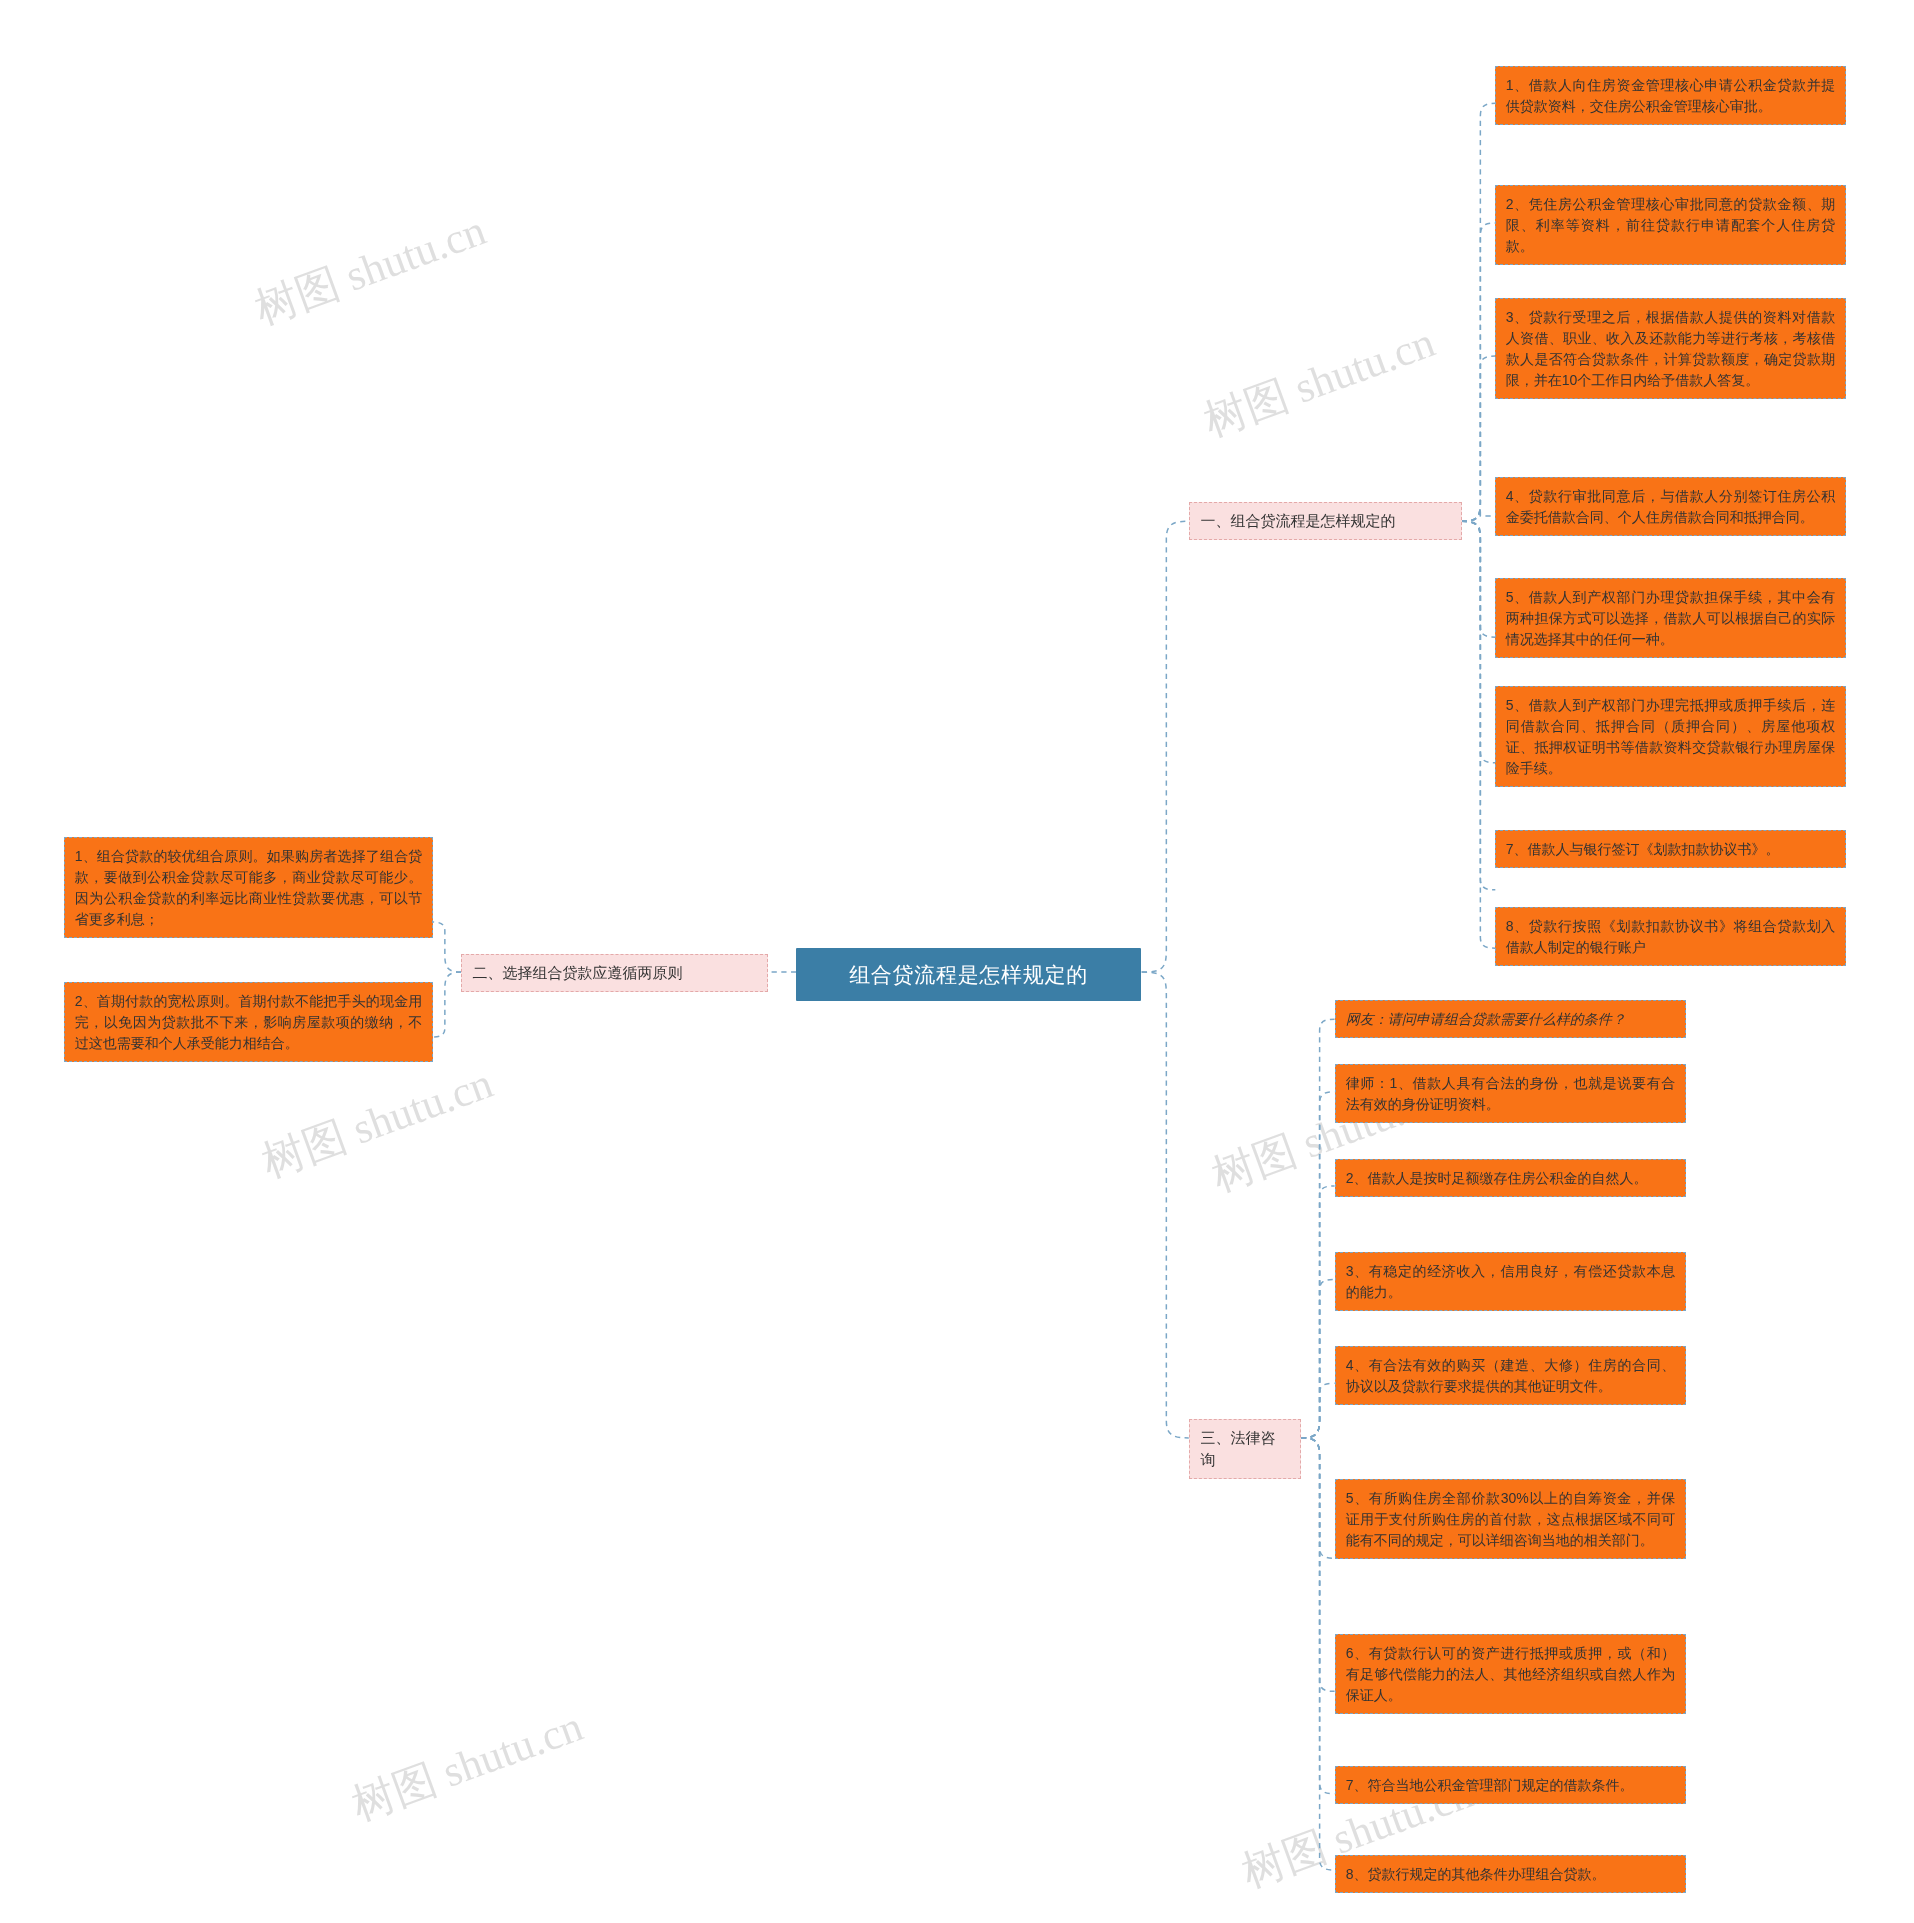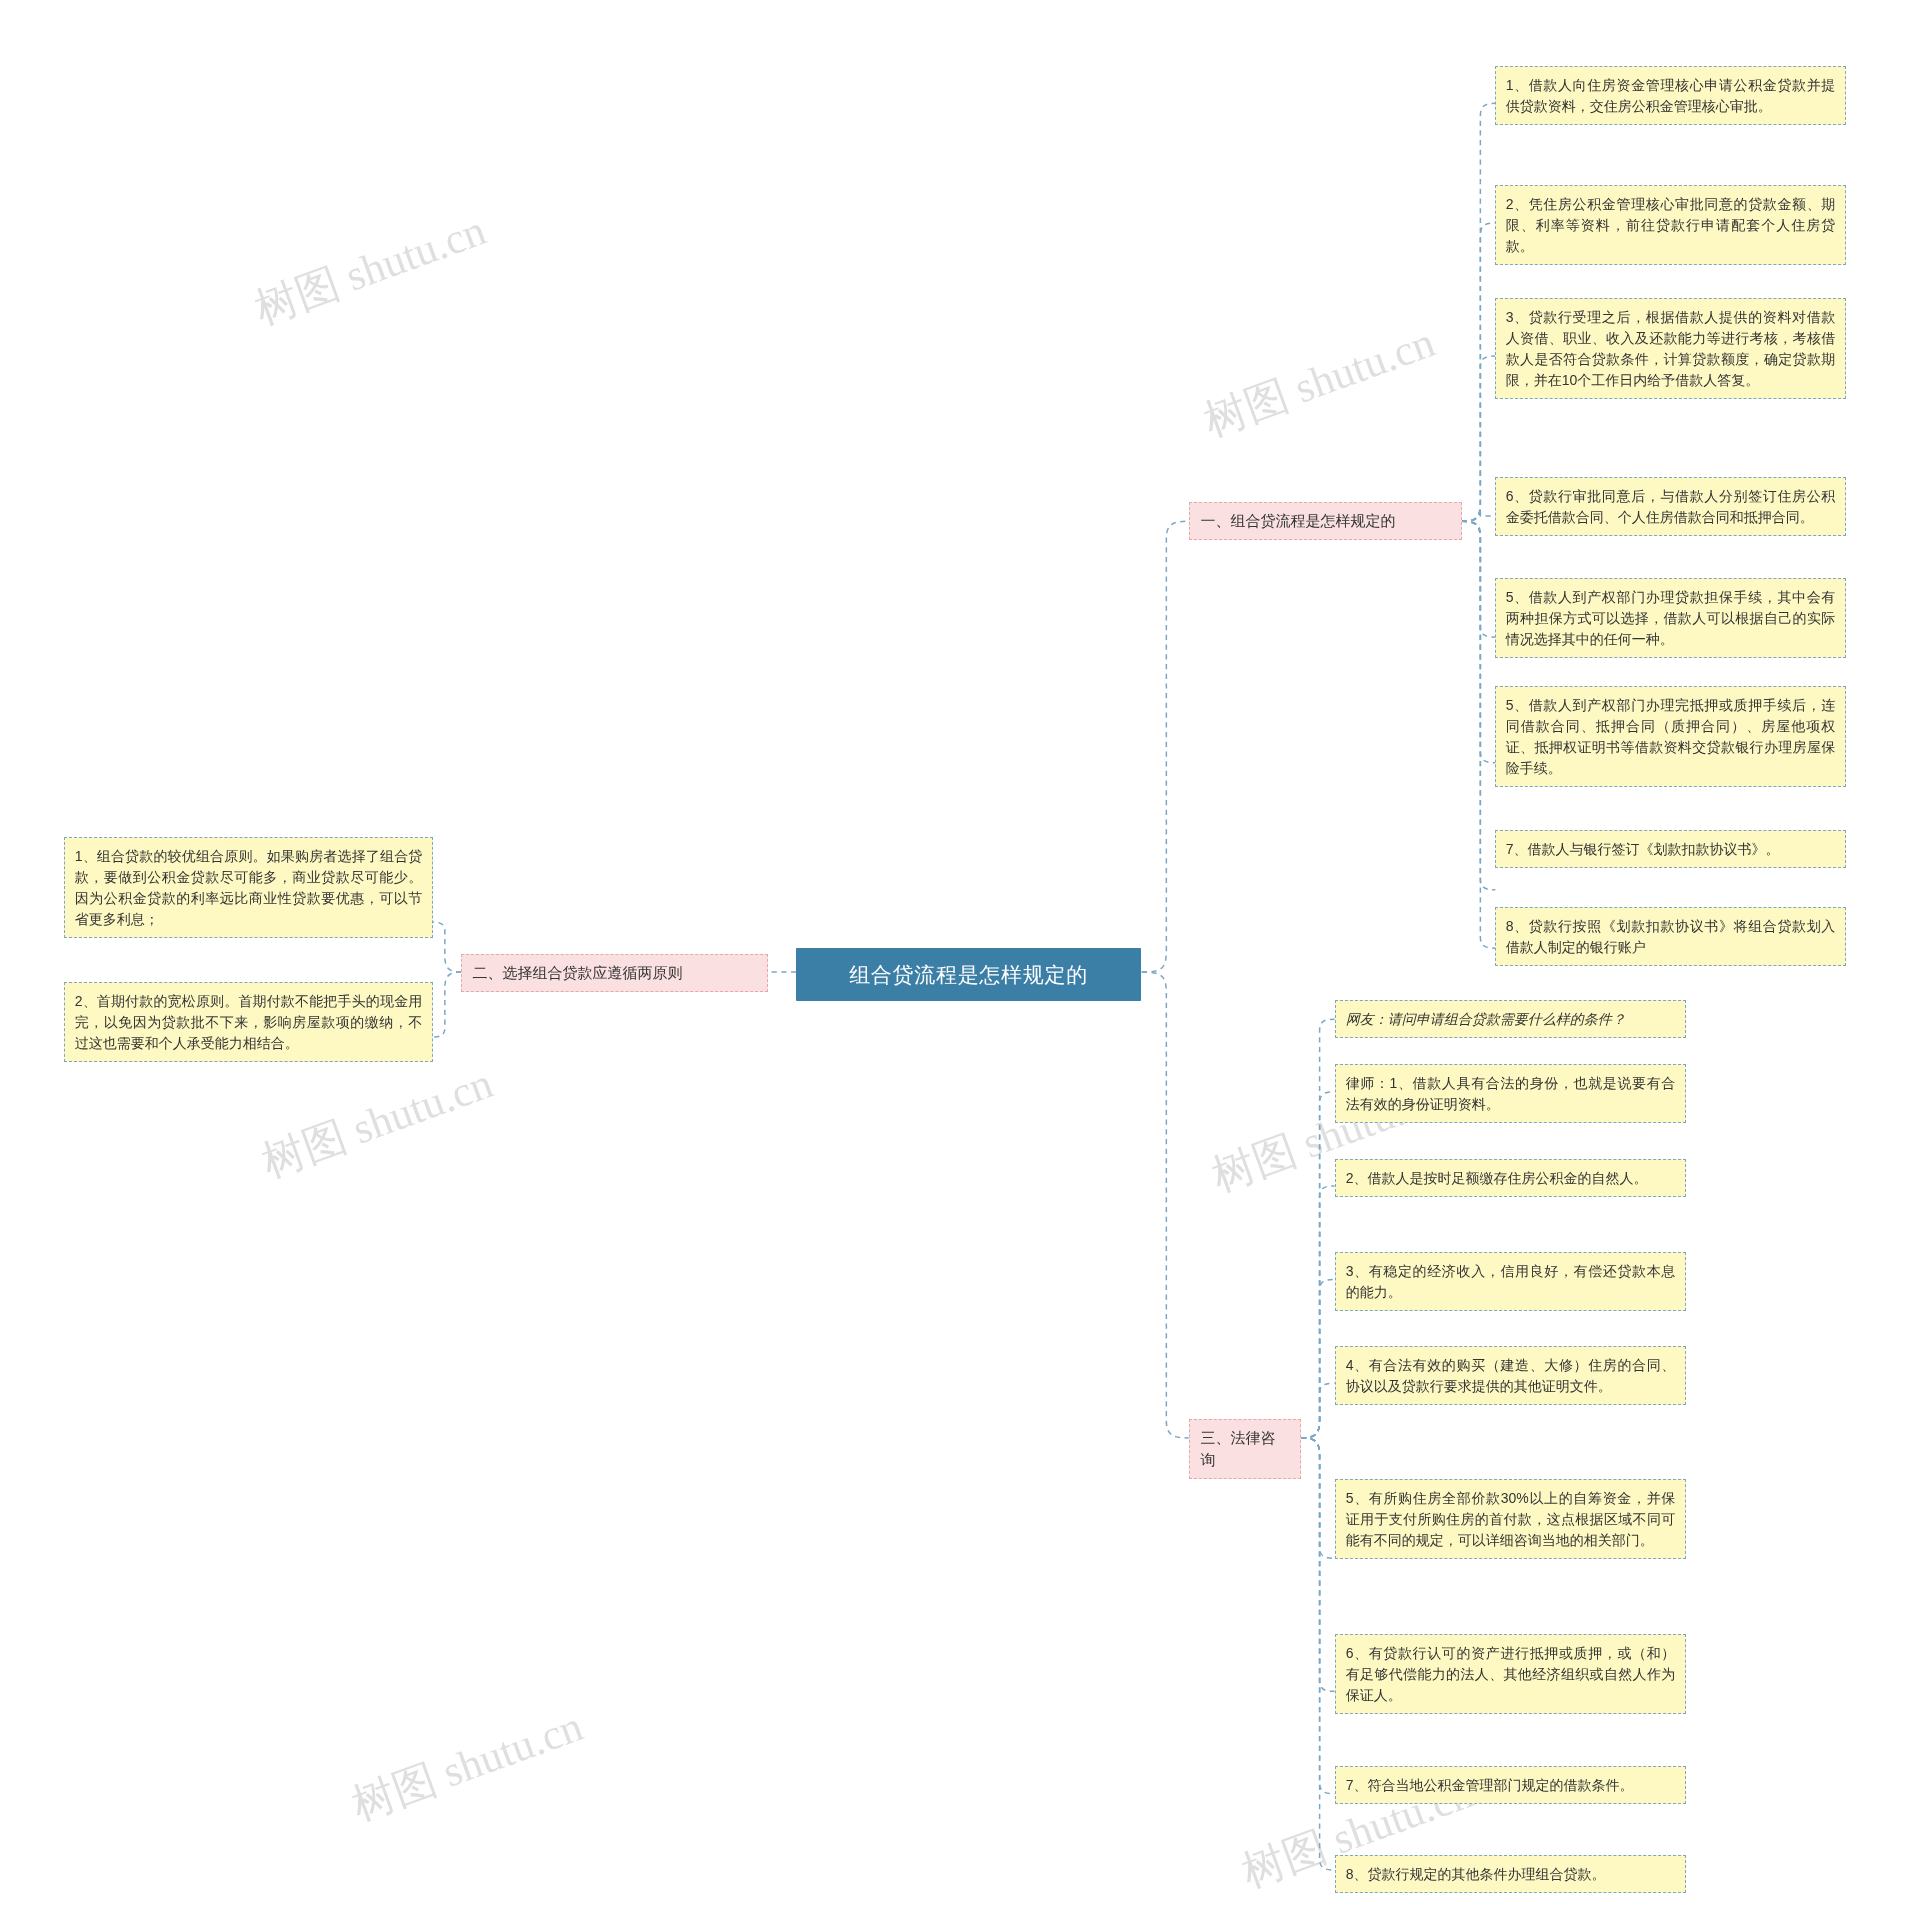--- a/index.html
+++ b/index.html
@@ -48,21 +48,21 @@
     background: #FAE0E0;
     border: 0.7px dashed #E4A9A9;
     color: #333333;
     font-size: 15px;
     padding: 6.7px 10.5px;
     text-align: left;
     font-family: Liberation Serif, serif;
   }
   
   .leaf-node {
-    background: #fef9c3;
+    background: #f97316;
     border: 0.7px dashed #7BA7C7;
     color: #333333;
     font-size: 14px;
     padding: 7.5px 9.7px;
     text-align: justify;
   }
   .wm {
     position: absolute;
     color: rgba(150,150,150,0.30);
     font-size: 43px;
@@ -123,21 +123,21 @@
 
   <div class="node branch-node" style="left:1189px; top:502px; width:273px;">一、组合贷流程是怎样规定的</div>
 
   <div class="node branch-node" style="left:461px; top:954px; width:307px;">二、选择组合贷款应遵循两原则</div>
 
   <div class="node branch-node" style="left:1189px; top:1419px; width:112px;">三、法律咨询</div>
 
   <div class="node leaf-node" style="left:1495px; top:66px; width:351px;">1、借款人向住房资金管理核心申请公积金贷款并提供贷款资料，交住房公积金管理核心审批。</div>
   <div class="node leaf-node" style="left:1495px; top:185px; width:351px;">2、凭住房公积金管理核心审批同意的贷款金额、期限、利率等资料，前往贷款行申请配套个人住房贷款。</div>
   <div class="node leaf-node" style="left:1495px; top:298px; width:351px;">3、贷款行受理之后，根据借款人提供的资料对借款人资借、职业、收入及还款能力等进行考核，考核借款人是否符合贷款条件，计算贷款额度，确定贷款期限，并在10个工作日内给予借款人答复。</div>
-  <div class="node leaf-node" style="left:1495px; top:477px; width:351px;">6、贷款行审批同意后，与借款人分别签订住房公积金委托借款合同、个人住房借款合同和抵押合同。</div>
+  <div class="node leaf-node" style="left:1495px; top:477px; width:351px;">4、贷款行审批同意后，与借款人分别签订住房公积金委托借款合同、个人住房借款合同和抵押合同。</div>
   <div class="node leaf-node" style="left:1495px; top:578px; width:351px;">5、借款人到产权部门办理贷款担保手续，其中会有两种担保方式可以选择，借款人可以根据自己的实际情况选择其中的任何一种。</div>
   <div class="node leaf-node" style="left:1495px; top:686px; width:351px;">5、借款人到产权部门办理完抵押或质押手续后，连同借款合同、抵押合同（质押合同）、房屋他项权证、抵押权证明书等借款资料交贷款银行办理房屋保险手续。</div>
   <div class="node leaf-node" style="left:1495px; top:830px; width:351px;">7、借款人与银行签订《划款扣款协议书》。</div>
   <div class="node leaf-node" style="left:1495px; top:907px; width:351px;">8、贷款行按照《划款扣款协议书》将组合贷款划入借款人制定的银行账户</div>
 
   <div class="node leaf-node" style="left:64px; top:837px; width:369px;">1、组合贷款的较优组合原则。如果购房者选择了组合贷款，要做到公积金贷款尽可能多，商业贷款尽可能少。因为公积金贷款的利率远比商业性贷款要优惠，可以节省更多利息；</div>
   <div class="node leaf-node" style="left:64px; top:982px; width:369px;">2、首期付款的宽松原则。首期付款不能把手头的现金用完，以免因为贷款批不下来，影响房屋款项的缴纳，不过这也需要和个人承受能力相结合。</div>
 
   <div class="node leaf-node" style="left:1335px; top:1000px; width:351px;font-style:italic;">网友：请问申请组合贷款需要什么样的条件？</div>
   <div class="node leaf-node" style="left:1335px; top:1064px; width:351px;">律师：1、借款人具有合法的身份，也就是说要有合法有效的身份证明资料。</div>

